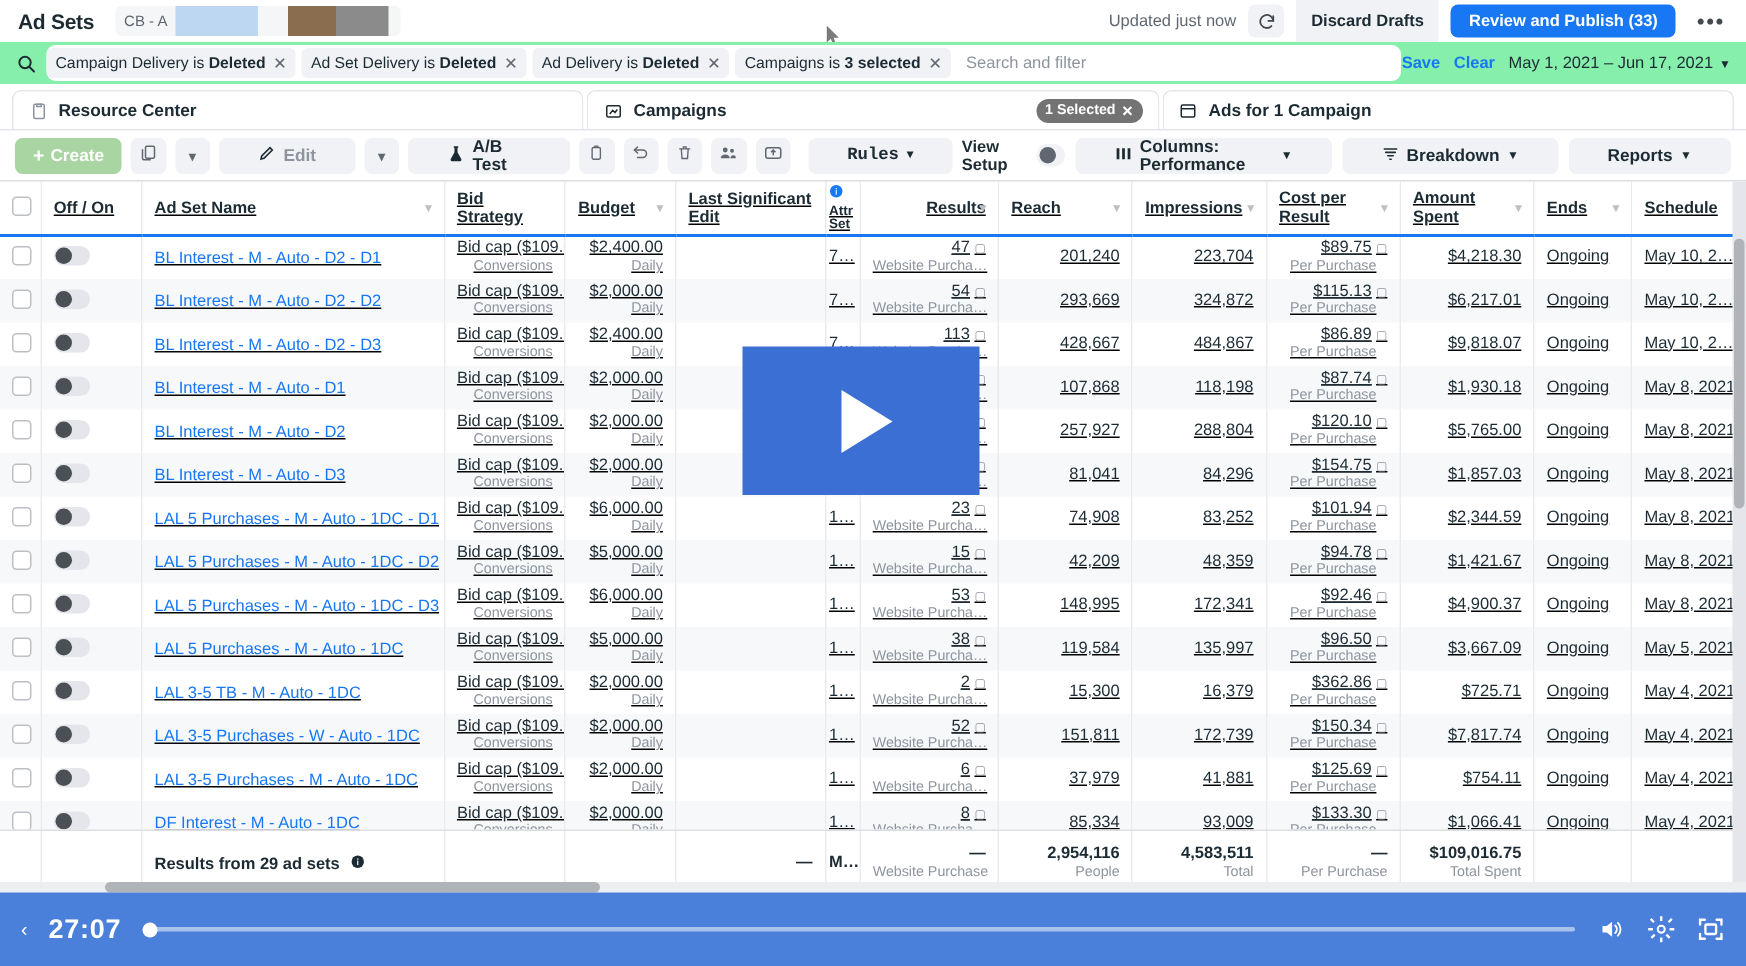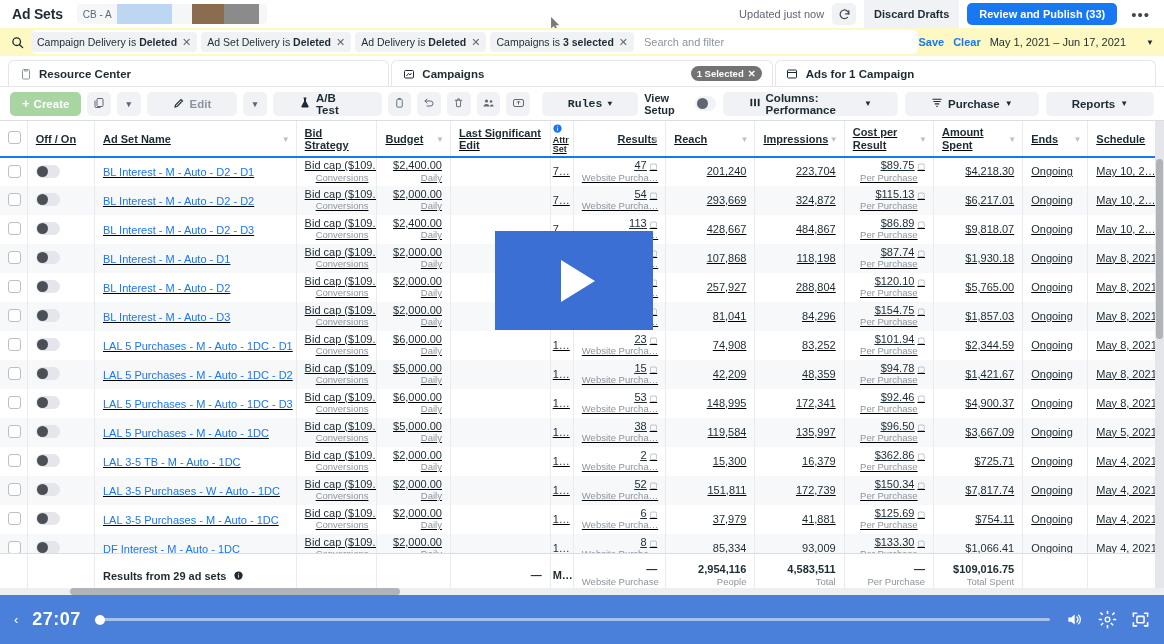--- a/index.html
+++ b/index.html
@@ -48,39 +48,39 @@
     font-size: 11px; color: #fff; display: flex; align-items: center;
     padding: 0 12px; font-weight: bold;
   }
   .dots { font-size: 15px; color: #444950; padding: 0 6px; letter-spacing: 1px; }
 
   .cursor-arrow { position: absolute; left: 551px; top: 17px; width: 10px; height: 14px; }
 
   
   .filterbar {
     height: 28px; display: flex; align-items: center; padding: 0 8px;
-    background: #fef9c3; position: relative; text-align: center;
+    background: #86efac; position: relative; text-align: center;
   }
   .filter-wrap {
     display: flex; align-items: center; gap: 4px;
     background: #ffffff; border-radius: 6px; height: 24px; flex: 1;
     padding-right: 4px;
   }
   .chip {
     height: 20px; background: #f0f2f5; border-radius: 4px;
     display: flex; align-items: center; gap: 5px;
     padding: 0 6px; font-size: 10.5px; color: #1c2b33; white-space: nowrap;
   }
   .chip b { font-weight: bold; }
   .chip-x { font-size: 11px; color: #606770; cursor: pointer; }
   .search-ph { font-size: 11px; color: #8d949e; margin-left: 6px; white-space: nowrap; }
   .fb-right { margin-left: auto; display: flex; align-items: center; gap: 9px; padding-right: 2px;}
   .link { font-size: 11px; color: #1877f2; font-weight: bold; }
   .date-range {
-    font-size: 11px; color: #1c2b33; display: flex; align-items: center; gap: 20px;
+    font-size: 11px; color: #1c2b33; display: flex; align-items: center; gap: 4px;
     white-space: nowrap;
   }
 
   
   .tabs { height: 30px; display: flex; align-items: flex-end; gap: 2px; padding: 0 8px; background: #fff; }
   .tab {
     flex: 1; height: 26px; background: #fff; border-radius: 6px 6px 0 0;
     display: flex; align-items: center; gap: 7px; padding: 0 10px;
     font-size: 11.5px; font-weight: bold; color: #1c2b33;
     border: 1px solid #e4e6eb; border-bottom: none;
@@ -425,21 +425,21 @@
       </span>
       <span>Columns: Performance</span>
       <span style="font-size:8px;">▼</span>
     </div>
     <div class="tb enabled">
       <span>
         <svg width="12" height="11" viewBox="0 0 24 24" fill="none" stroke="#1c2b33" stroke-width="2.2" stroke-linecap="round">
           <path d="M3 5h18M5 10h14M8 15h8M11 20h2"></path>
         </svg>
       </span>
-      <span>Purchase</span>
+      <span>Breakdown</span>
       <span style="font-size:8px;">▼</span>
     </div>
     <div class="tb enabled">
       <span>Reports</span>
       <span style="font-size:8px;">▼</span>
     </div>
   </div>
 </div>
 
 <div class="tablewrap">

